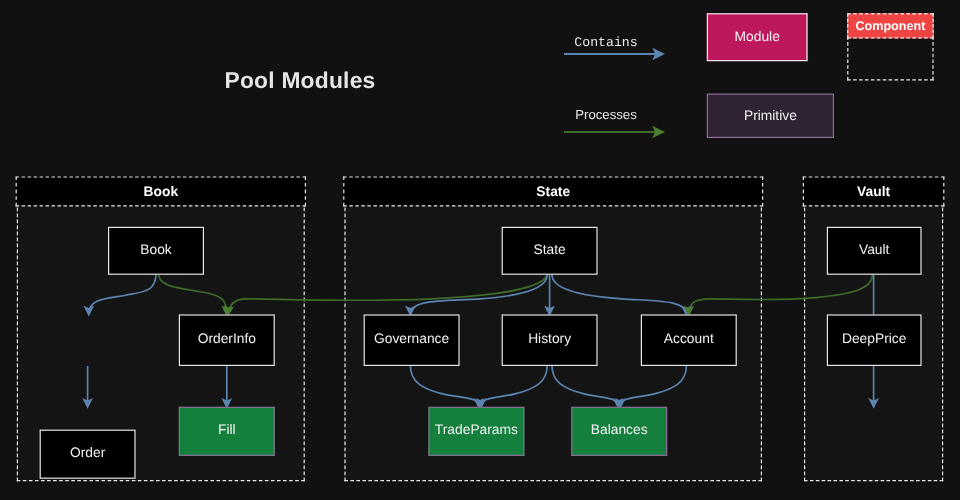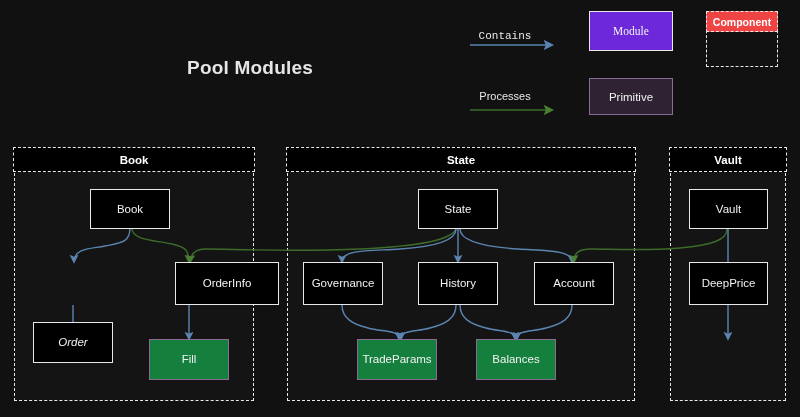--- a/index.html
+++ b/index.html
@@ -61,22 +61,22 @@
   }
 
   
   .legend-box{
     position:absolute;
     box-sizing:border-box;
     display:flex;align-items:center;justify-content:center;
     color:#f2f2f2;font-size:11.5px;
     z-index:6;
   }
-  .legend-module{left:589px;top:11px;width:84px;height:40px;background:#6d28d9;border:1.3px solid #e9e9e9;font-family:Liberation Serif, serif;}
-  .legend-primitive{left:589px;top:78px;width:84px;height:37px;background:#2e2233;border:1.3px solid #8a6b94;text-align:center;}
+  .legend-module{left:589px;top:11px;width:84px;height:40px;background:#be185d;border:1.3px solid #e9e9e9;}
+  .legend-primitive{left:589px;top:78px;width:106px;height:37px;background:#2e2233;border:1.3px solid #8a6b94;text-align:center;}
 
   
   .legend-component{
     position:absolute;
     left:706px;top:11px;width:72px;height:56px;
     box-sizing:border-box;
     border:1.5px dashed #e9e9e9;
     z-index:6;
   }
   .legend-component .comp-head{
@@ -187,22 +187,22 @@
 
       <path d="M460,305 C460,318 470,324 486,328 C501,332 515,330 515,339" stroke="#5b84b1" marker-end="url(#ah-blue)"></path>
 
       <path d="M572,305 C572,318 562,324 546,328 C531,332 517,330 517,339" stroke="#5b84b1" marker-end="url(#ah-blue)"></path>
 
       <path d="M728,229 L728,339" stroke="#5b84b1" marker-end="url(#ah-blue)"></path>
     </g>
   </svg>
 
   <div class="node module" style="left:90px;top:189px;width:80px;height:40px;">Book</div>
-  <div class="node module" style="left:149px;top:262px;width:104px;height:43px;margin-left:26px;">OrderInfo</div>
-  <div class="node module" style="left:33px;top:322px;width:80px;height:41px;font-style:italic;">Order</div>
+  <div class="node module" style="left:149px;top:262px;width:80px;height:43px;">OrderInfo</div>
+  <div class="node module" style="left:33px;top:358px;width:80px;height:41px;">Order</div>
   <div class="node primitive" style="left:149px;top:339px;width:80px;height:41px;">Fill</div>
 
   <div class="node module" style="left:418px;top:189px;width:80px;height:40px;">State</div>
   <div class="node module" style="left:303px;top:262px;width:80px;height:43px;text-align:right;">Governance</div>
   <div class="node module" style="left:418px;top:262px;width:80px;height:43px;">History</div>
   <div class="node module" style="left:534px;top:262px;width:80px;height:43px;">Account</div>
   <div class="node primitive" style="left:357px;top:339px;width:80px;height:41px;">TradeParams</div>
   <div class="node primitive" style="left:476px;top:339px;width:80px;height:41px;">Balances</div>
 
   <div class="node module" style="left:689px;top:189px;width:79px;height:40px;">Vault</div>

